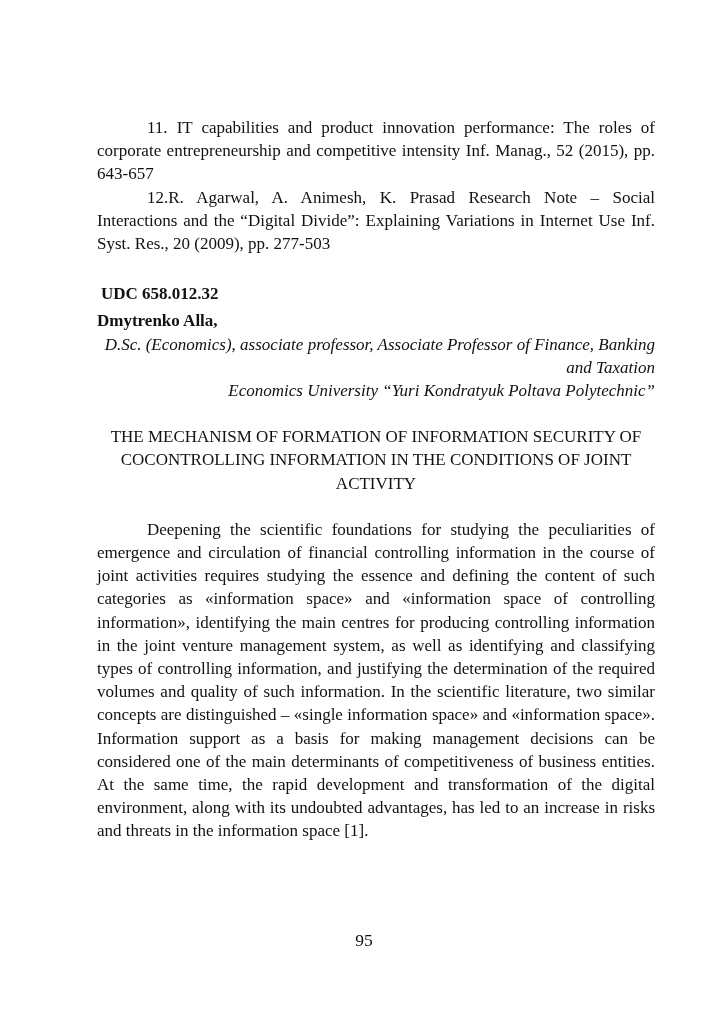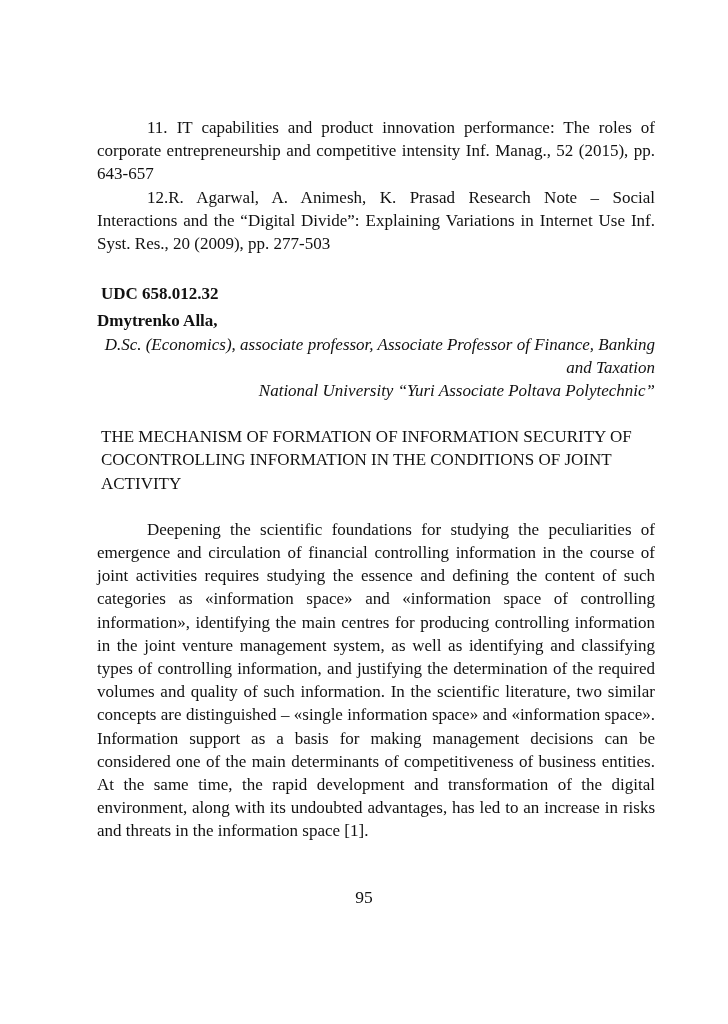--- a/index.html
+++ b/index.html
@@ -8,36 +8,36 @@
     position: absolute; left: 97px; top: 116px; width: 558px;
     font-family: "Liberation Serif", "DejaVu Serif", serif;
     font-size: 17px; line-height: 23.2px; color: #111111;
   }
   .p { margin: 0; text-align: justify; text-align-last: left; }
   .indent { text-indent: 50px; }
   .gap { height: 23px; }
   .udc { font-weight: bold; margin: 4px; }
   .author { font-weight: bold; text-align: left; margin: 0; }
   .aff { font-style: italic; text-align: right; margin: 0; }
-  .title { margin: 0; text-transform: none; }
+  .title { text-align: center; margin: 0; text-transform: none; }
   .pnum {
-    position: absolute; left: 0; width: 728px; top: 887px; text-align: center;
+    position: absolute; left: 0; width: 728px; top: 930px; text-align: center;
     font-family: "Liberation Serif", "DejaVu Serif", serif; font-size: 17.5px; color: #111;
   }
 </style>
 </head>
 <body>
 
 <div class="page">
   <p class="p indent">11. IT capabilities and product innovation performance: The roles of corporate entrepreneurship and competitive intensity Inf. Manag., 52 (2015), pp. 643-657</p>
   <p class="p indent">12.R. Agarwal, A. Animesh, K. Prasad Research Note – Social Interactions and the “Digital Divide”: Explaining Variations in Internet Use Inf. Syst. Res., 20 (2009), pp. 277-503</p>
   <div class="gap"></div>
   <p class="udc">UDC 658.012.32</p>
   <p class="author">Dmytrenko Alla,</p>
   <p class="aff">D.Sc. (Economics), associate professor, Associate Professor of Finance, Banking and Taxation</p>
-  <p class="aff">National University “Yuri Associate Poltava Polytechnic”</p>
+  <p class="aff">Economics University “Yuri Kondratyuk Poltava Polytechnic”</p>
   <div class="gap"></div>
   <p class="title" style="padding:0 4px;">THE MECHANISM OF FORMATION OF INFORMATION SECURITY OF COCONTROLLING INFORMATION IN THE CONDITIONS OF JOINT ACTIVITY</p>
   <div class="gap"></div>
   <p class="p indent">Deepening the scientific foundations for studying the peculiarities of emergence and circulation of financial controlling information in the course of joint activities requires studying the essence and defining the content of such categories as «information space» and «information space of controlling information», identifying the main centres for producing controlling information in the joint venture management system, as well as identifying and classifying types of controlling information, and justifying the determination of the required volumes and quality of such information. In the scientific literature, two similar concepts are distinguished – «single information space» and «information space». Information support as a basis for making management decisions can be considered one of the main determinants of competitiveness of business entities. At the same time, the rapid development and transformation of the digital environment, along with its undoubted advantages, has led to an increase in risks and threats in the information space [1].</p>
 </div>
 
 <div class="pnum">95</div>
 
 </body></html>

